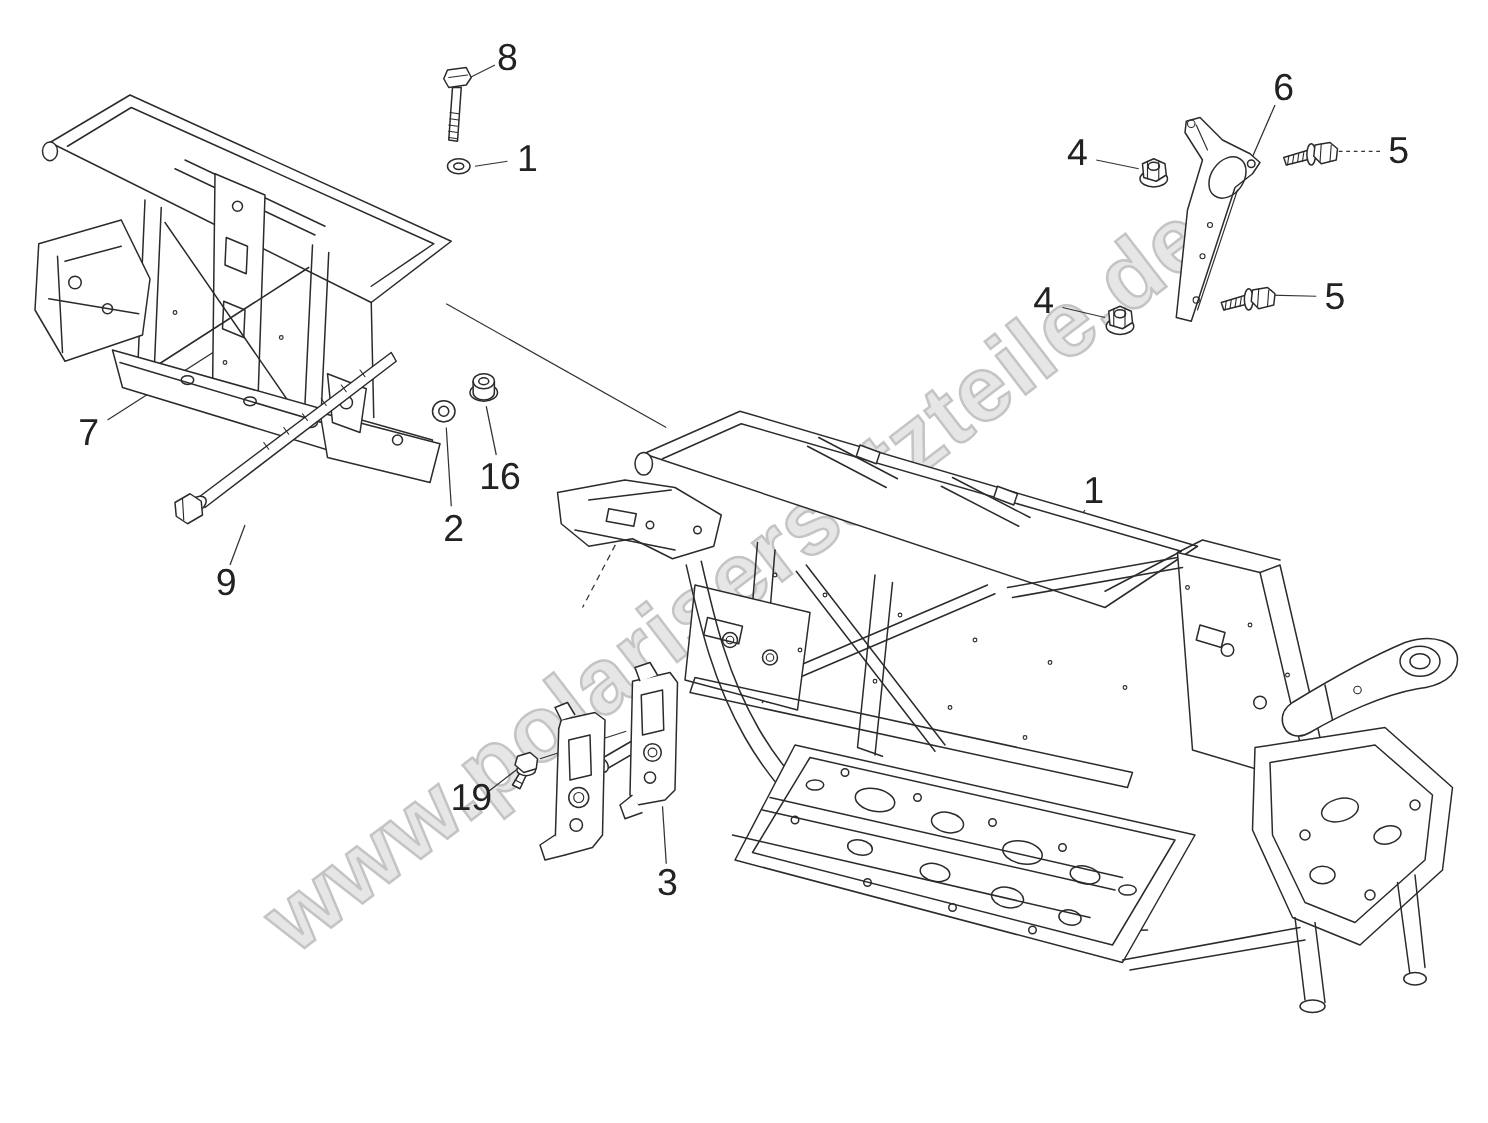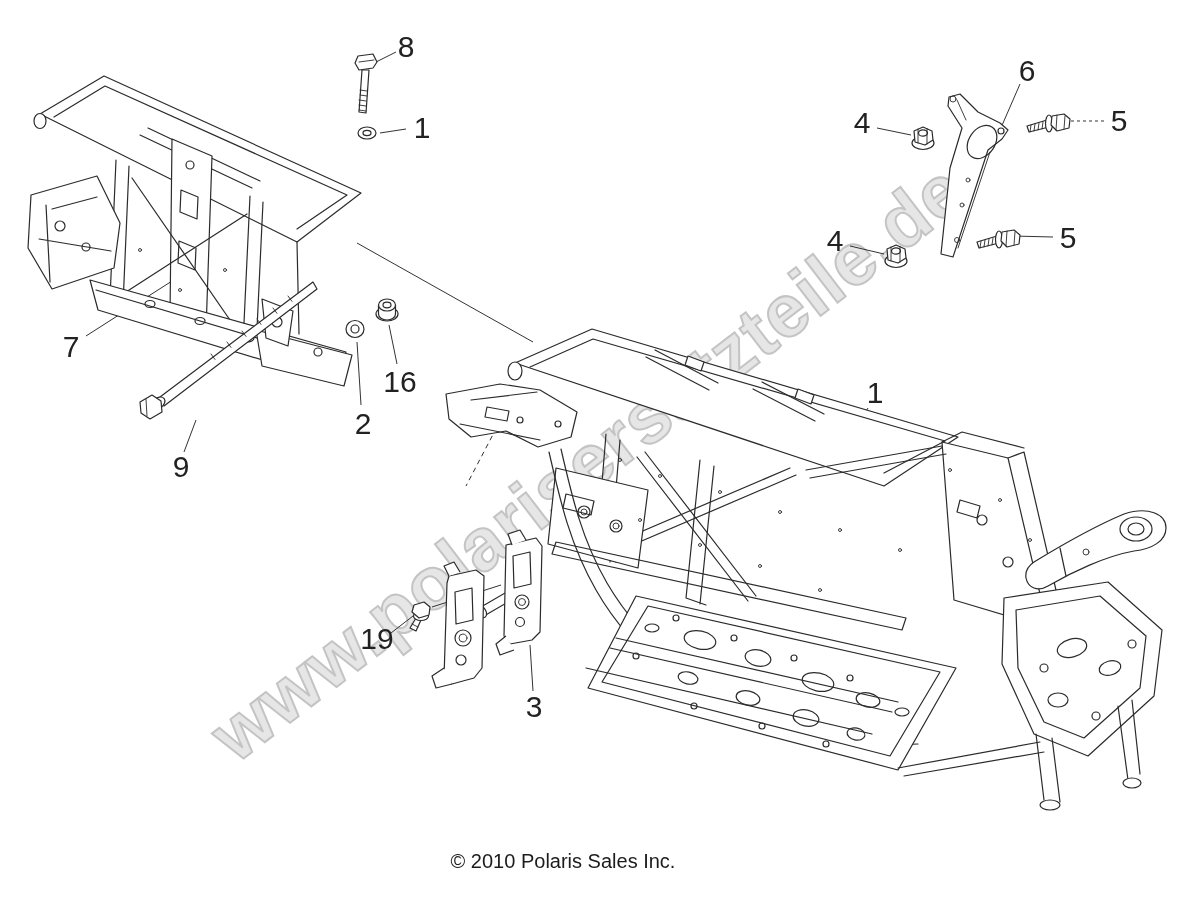--- a/index.html
+++ b/index.html
@@ -285,14 +285,13 @@
   <div class="callout" style="left:1119px;top:121px">5</div>
   <div class="callout" style="left:1068px;top:238px">5</div>
   <div class="callout" style="left:1027px;top:71px">6</div>
   <div class="callout" style="left:71px;top:347px">7</div>
   <div class="callout" style="left:406px;top:47px">8</div>
   <div class="callout" style="left:181px;top:467px">9</div>
   <div class="callout" style="left:377px;top:639px">19</div>
   <div class="callout" style="left:400px;top:382px">16</div>
   <div class="callout" style="left:422px;top:128px">1</div>
 
-  <div id="copyright">© 2010 Polaris Sales Inc.</div>
 </div>
 
 </body></html>

